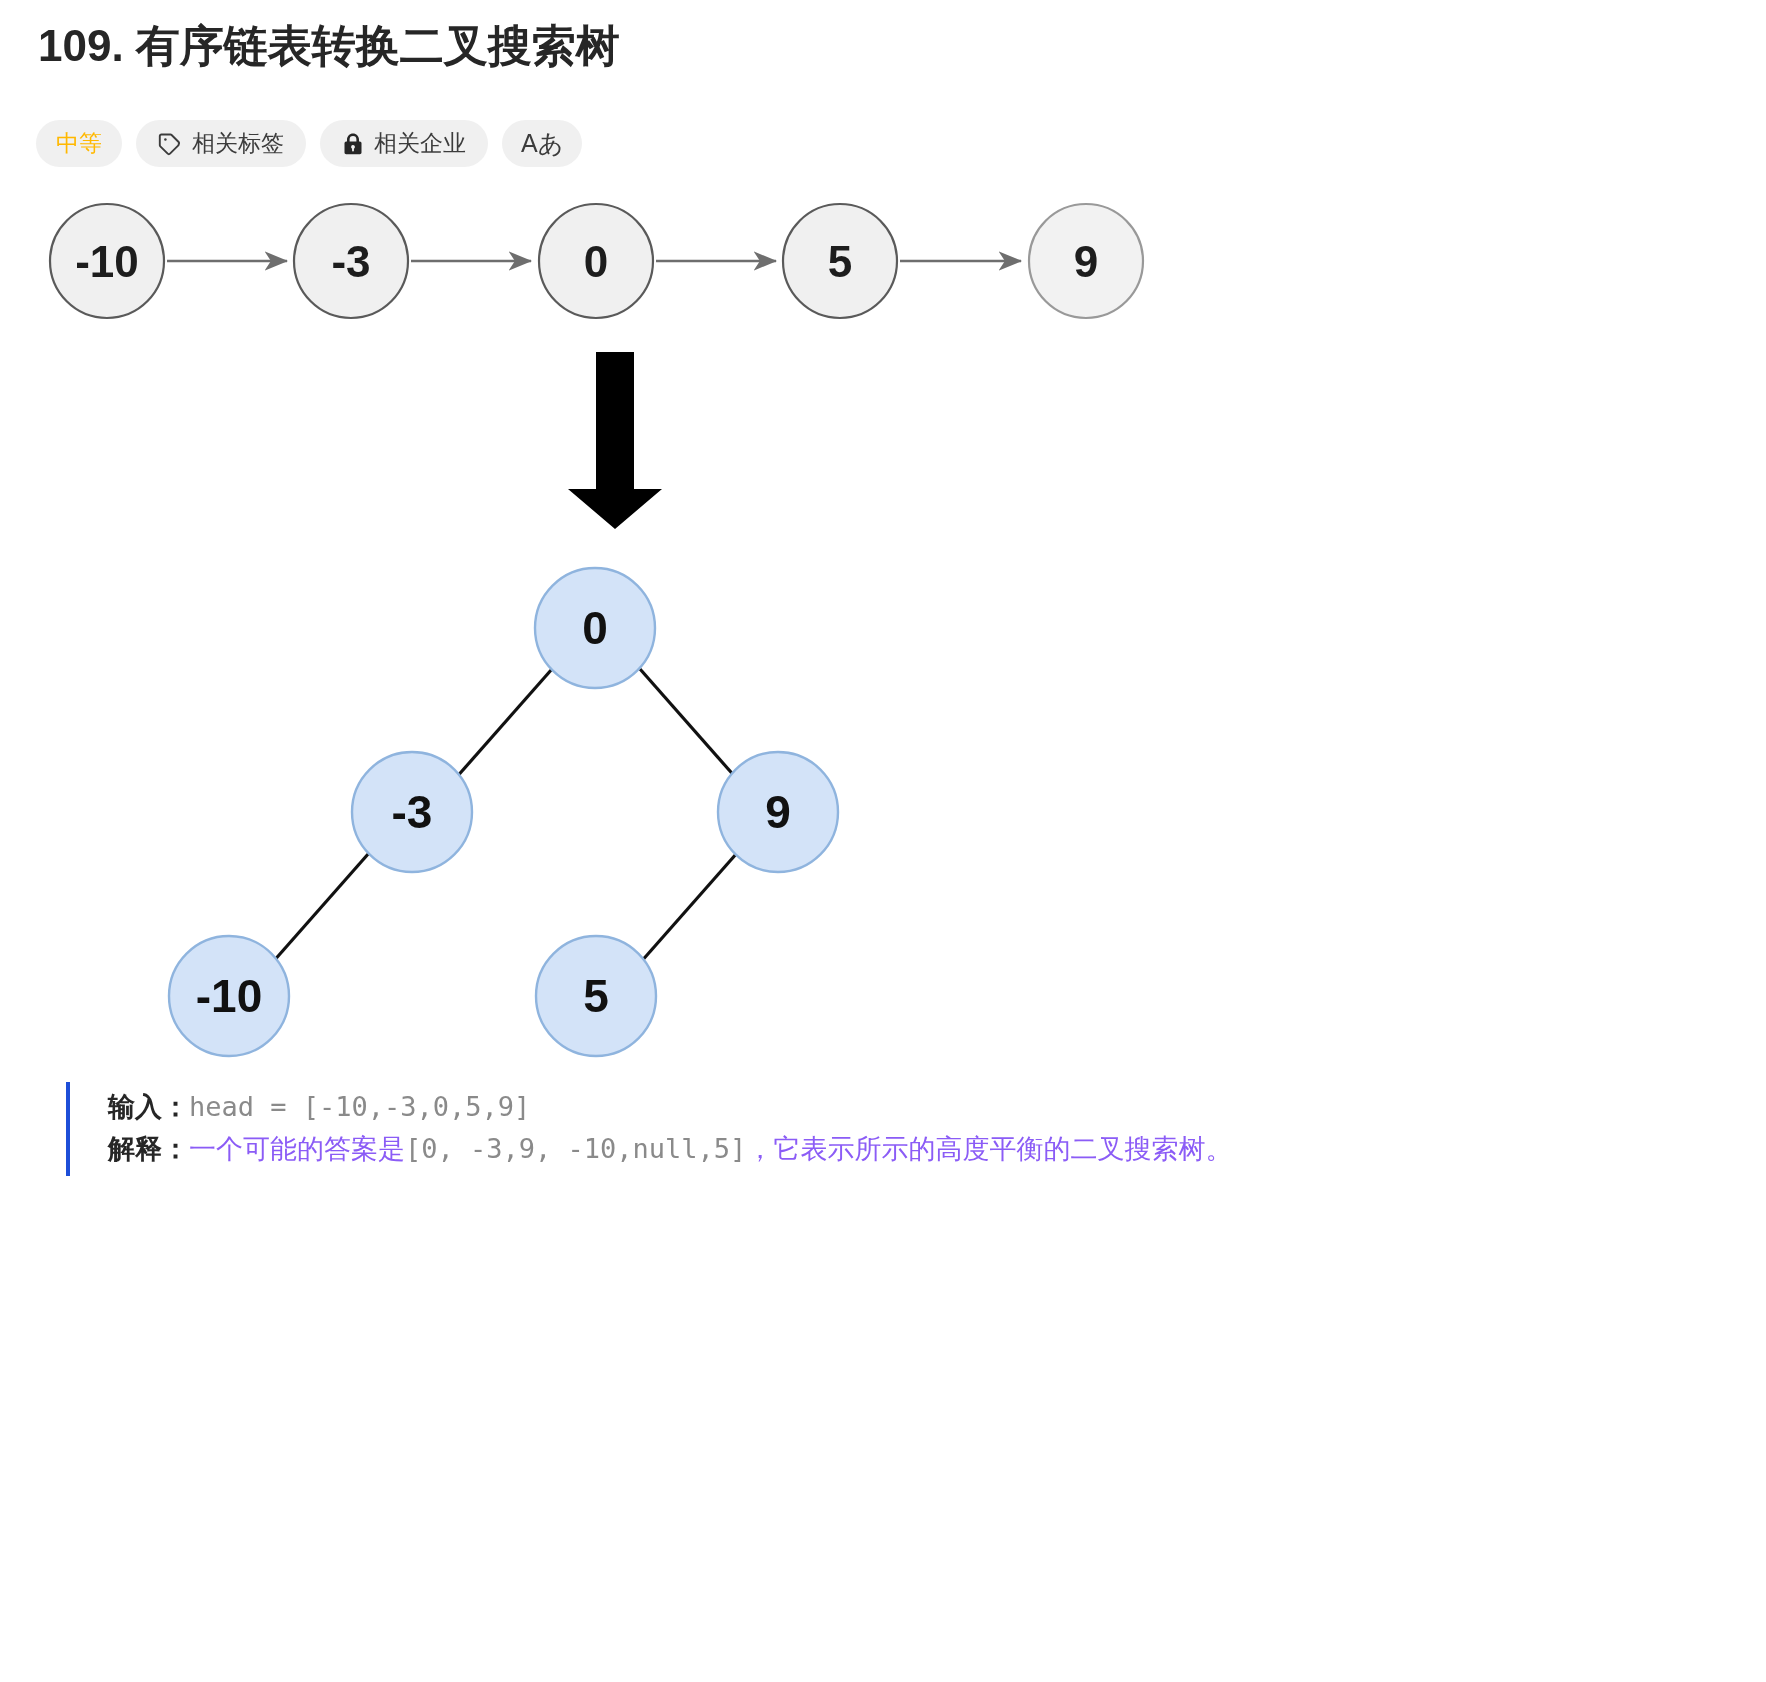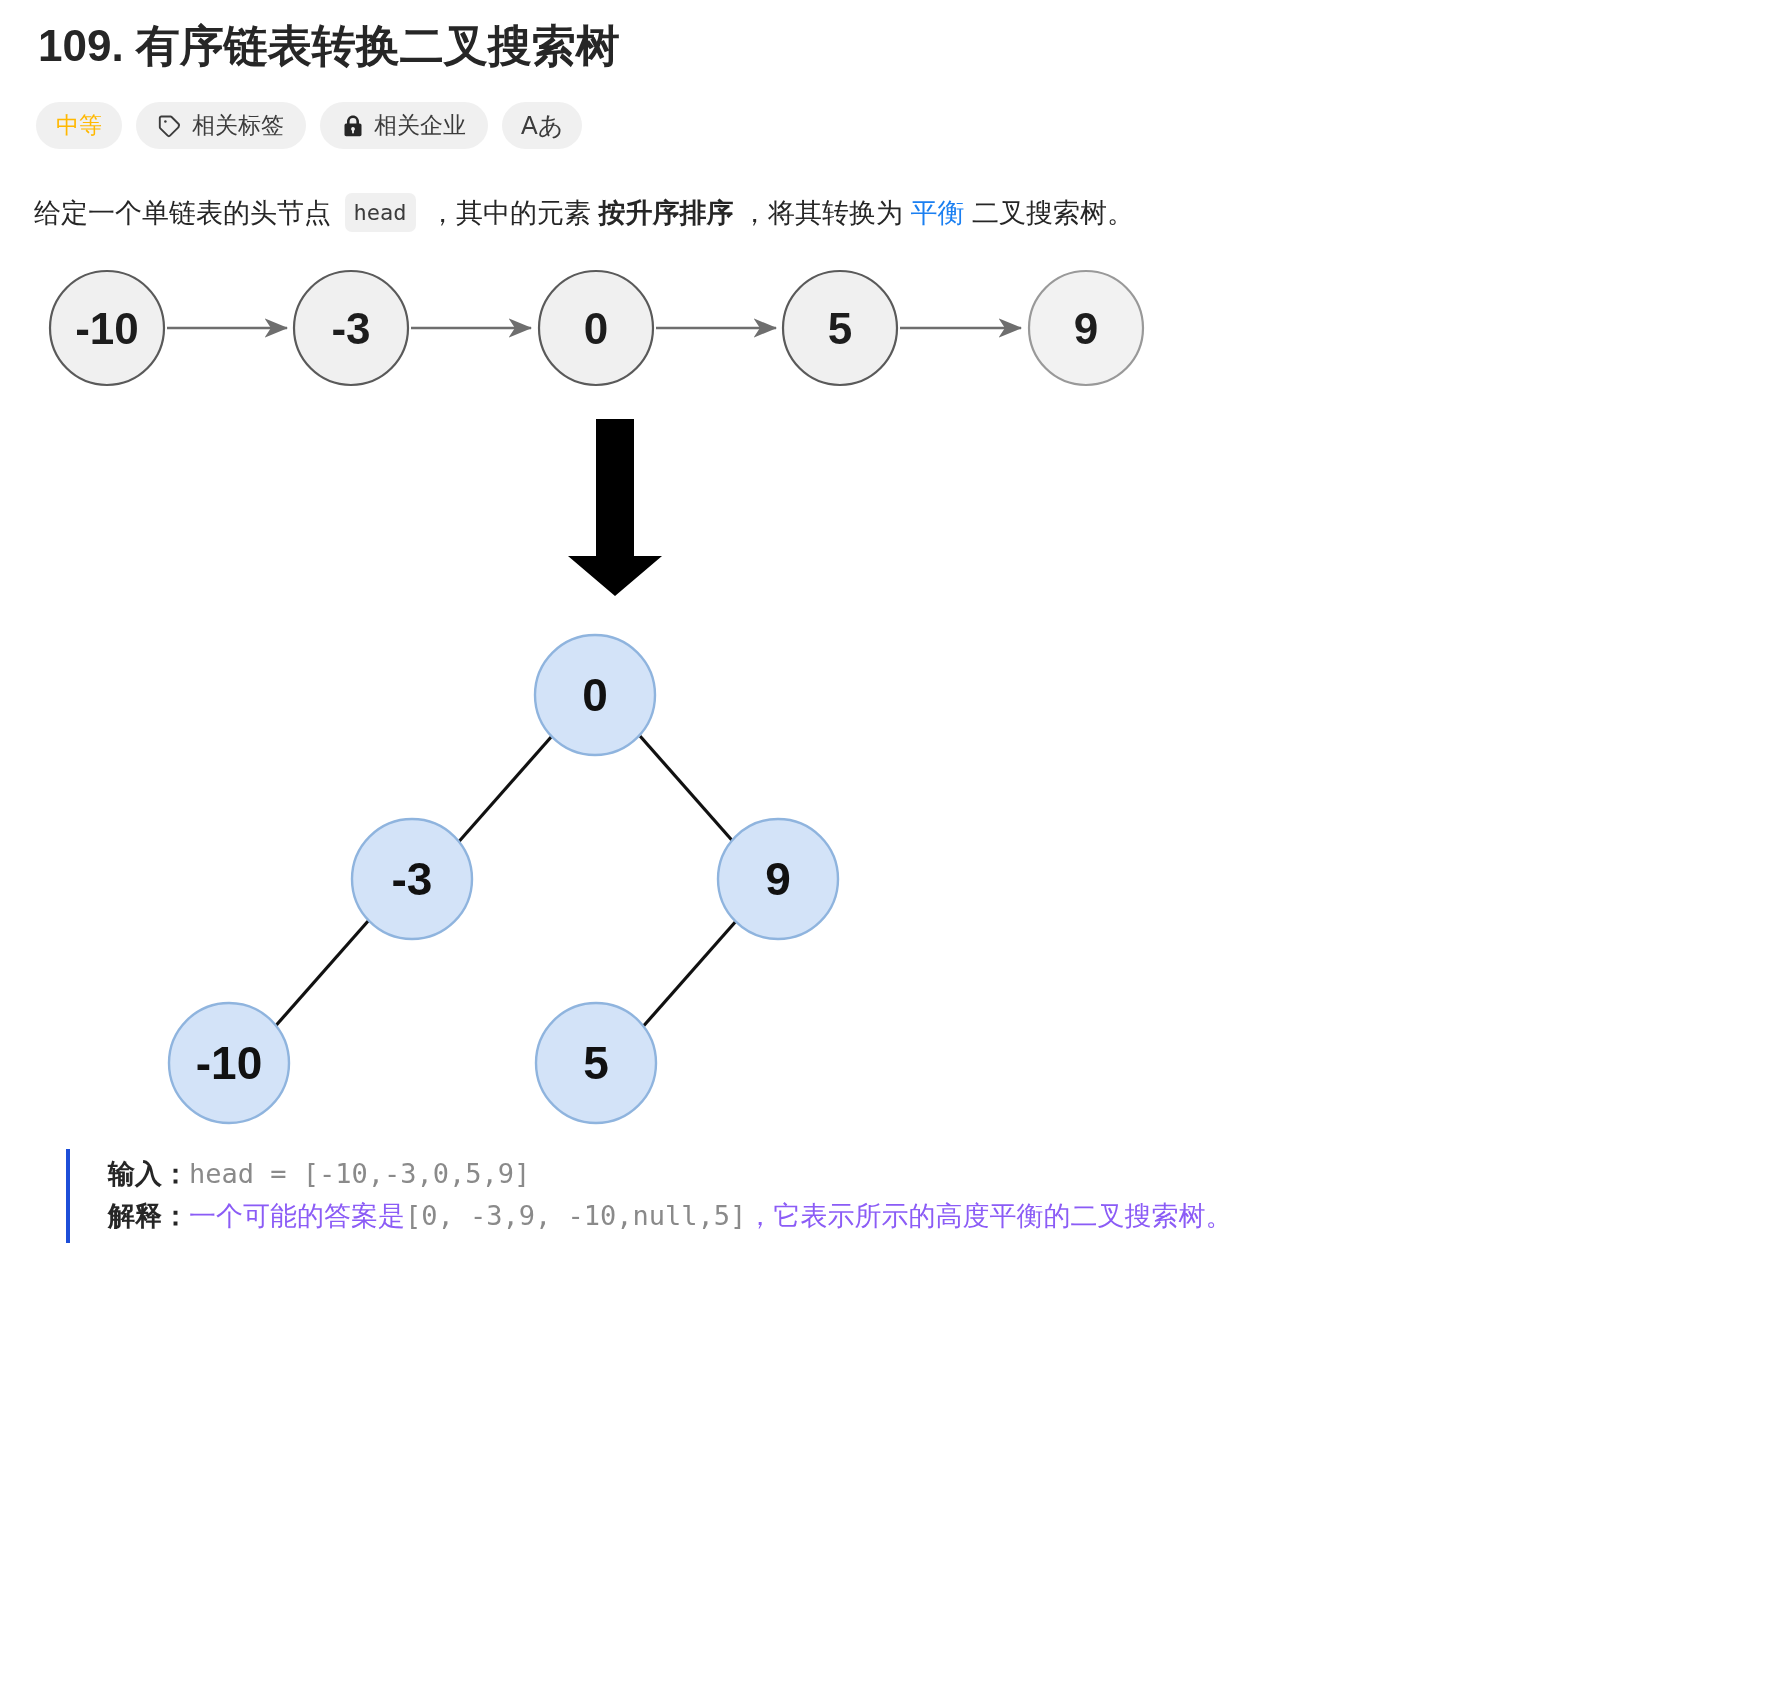--- a/index.html
+++ b/index.html
@@ -45,20 +45,21 @@
     gap: 10px;
     height: 47px;
     padding: 0 22px;
     border-radius: 24px;
     background: #f0f0f0;
     font-size: 23px;
     line-height: 1;
     color: #3c3c3c;
     cursor: pointer;
     white-space: nowrap;
+    margin-top: 18px;
   }
   .badge.difficulty {
     color: #ffb800;
     font-weight: 400;
     padding: 0 20px;
   }
   .badge.lang {
     padding: 12px 19px;
     font-size: 25px;
   }
@@ -161,29 +162,20 @@
       </span>
       <span>相关企业</span>
     </div>
 
     <div class="badge lang">
       <span>Aあ</span>
     </div>
 
   </div>
 
-  <p class="desc">
-    <span>给定一个单链表的头节点</span>
-    <span class="code-chip">head</span>
-    <span>，其中的元素</span>
-    <span class="b">按升序排序</span>
-    <span>，将其转换为</span>
-    <a class="link" href="#">平衡</a>
-    <span>二叉搜索树。</span>
-  </p>
 
 
   <div class="diagram">
     <svg width="1200" height="875" viewBox="0 0 1200 875">
       <defs>
         <marker id="ll-arrow" markerWidth="10" markerHeight="10" refX="8.6" refY="4" orient="auto" markerUnits="strokeWidth">
           <path d="M0,0.3 L9,4 L0,7.7 L2.4,4 Z" fill="#6e6e6e"></path>
         </marker>
       </defs>
 

